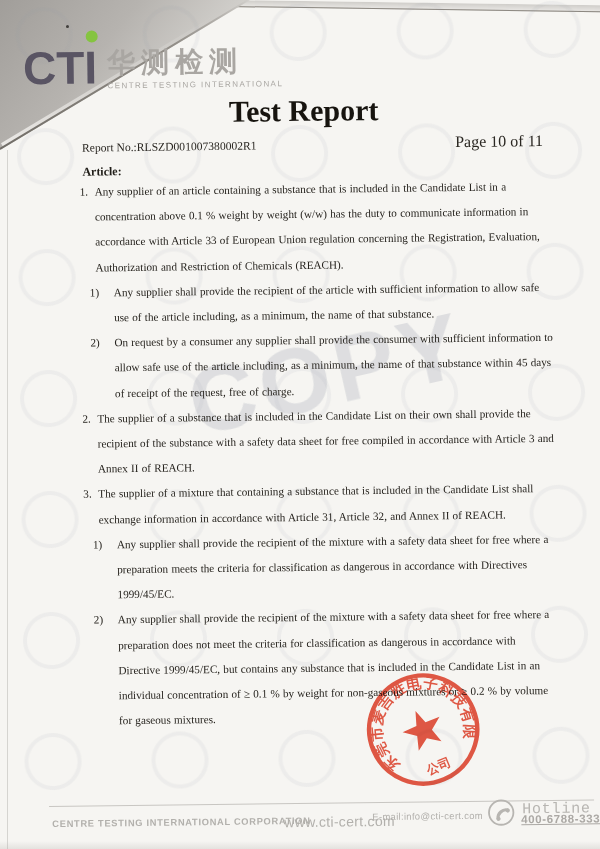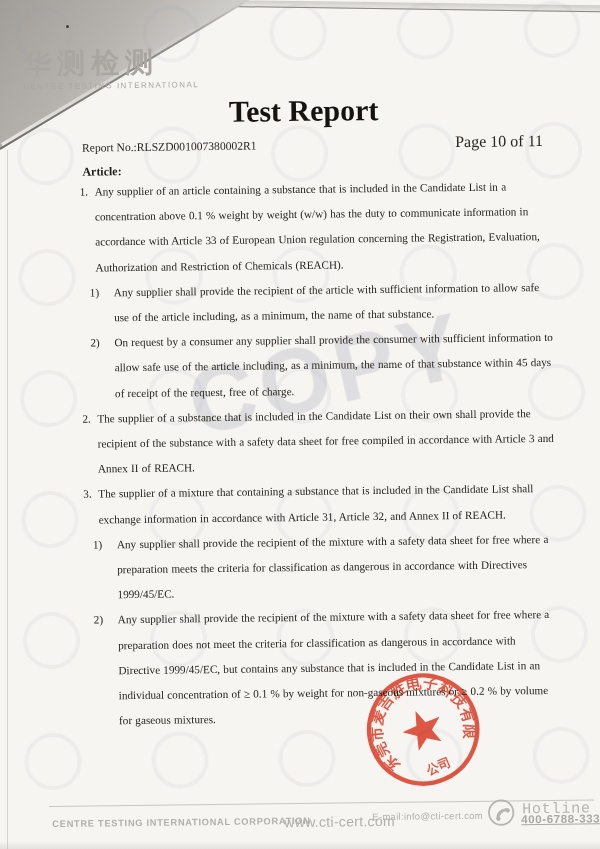--- a/index.html
+++ b/index.html
@@ -90,20 +90,24 @@
   <div class="corner-fold"></div>
   <div class="corner-hl"></div>
   <div class="corner-edge"></div>
   <div class="speck"></div>
 
   <div class="content">
 
     <div class="security-pattern"></div>
 
     <div class="logo">
+      <div class="logo-cti">
+        <span>CTI</span>
+        <span class="logo-dot"></span>
+      </div>
       <div class="logo-right">
         <div class="logo-cn">华测检测</div>
         <div class="logo-tag">CENTRE TESTING INTERNATIONAL</div>
       </div>
     </div>
 
     <div class="title">Test Report</div>
     <div class="report-no">Report No.:RLSZD001007380002R1</div>
     <div class="page-no">Page 10 of 11</div>
     <div class="appendix-heading">Article:</div>

